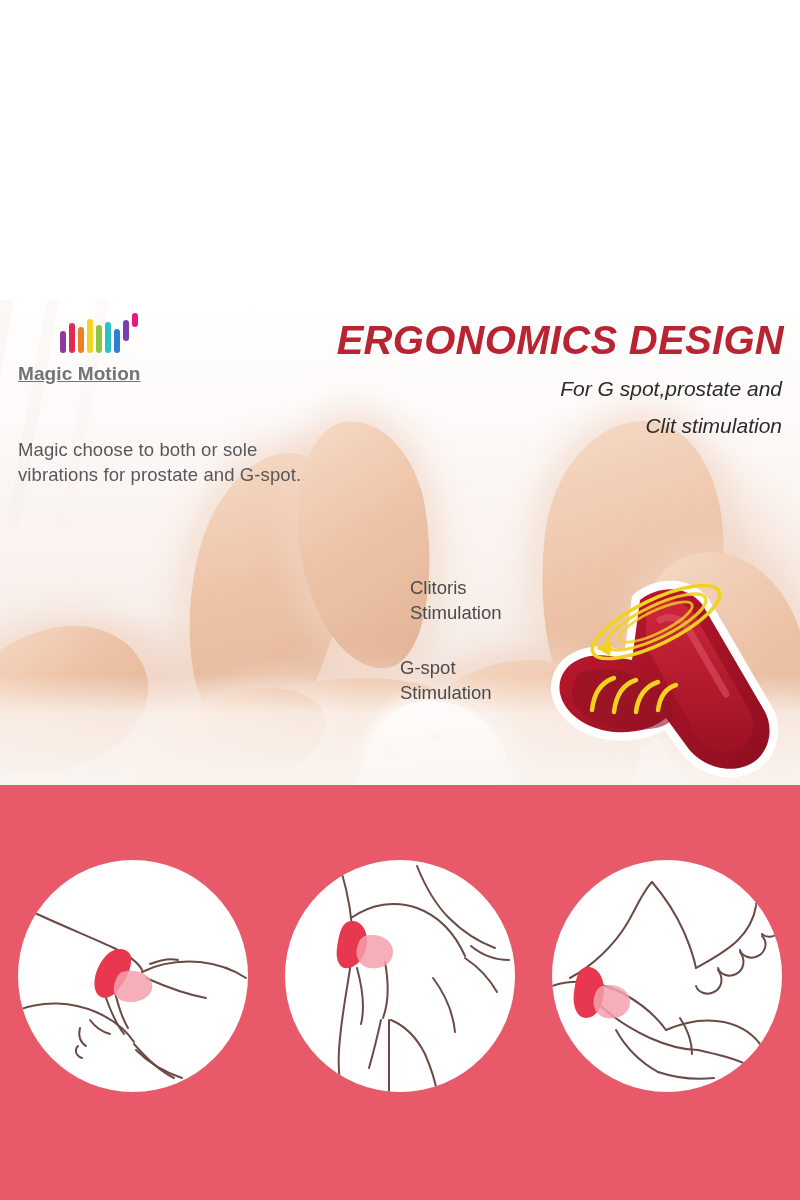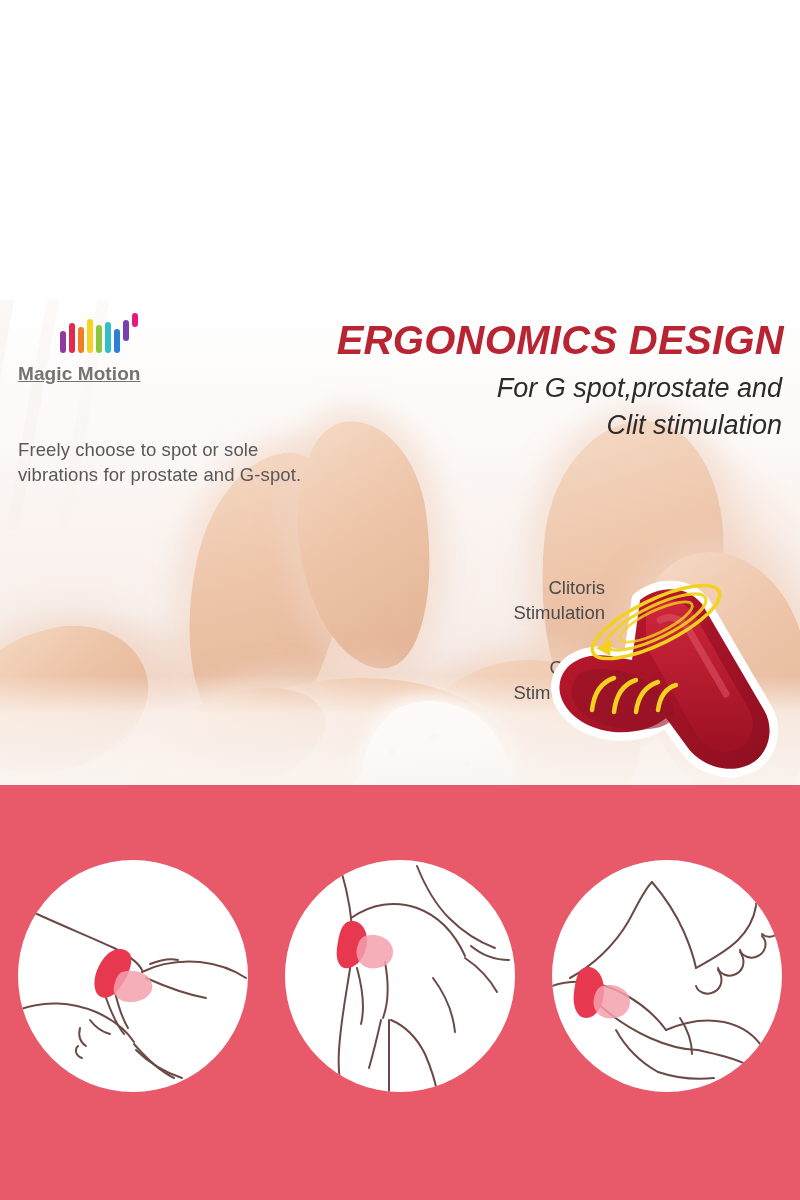--- a/index.html
+++ b/index.html
@@ -208,31 +208,31 @@
     font-style: italic;
     color: #b92432;
     letter-spacing: 0.3px;
     white-space: nowrap;
   }
   .subhead {
     position: absolute;
     right: 18px;
     top: 370px;
     text-align: right;
-    font-size: 27px;
+    font-size: 21px;
     font-style: italic;
     color: #2b2b2b;
     line-height: 37px;
     white-space: nowrap;
   }
 
   
   .callout {
     position: absolute;
-    text-align: right;
+    text-align: left;
     font-size: 18.5px;
     line-height: 25px;
     color: #4b4b4d;
     white-space: nowrap;
   }
   .callout-clitoris { left: 410px; top: 575px; width: 195px; }
   .callout-gspot    { left: 400px; top: 655px; width: 205px; }
 
   
   .product {
@@ -312,21 +312,21 @@
       <span style="height:28px;background:#8cc63f;"></span>
       <span style="height:31px;background:#2fbfc4;"></span>
       <span style="height:24px;background:#2b7fd4;"></span>
       <span style="height:21px;background:#7a3fb0;margin-bottom:12px;"></span>
       <span style="height:14px;background:#e5197f;margin-bottom:26px;"></span>
     </div>
     <div class="logo-word">Magic Motion</div>
   </div>
 
   <div class="left-copy">
-    <div>Freely choose to spot or sole</div>
+    <div>Magic choose to both or sole</div>
     <div>vibrations for prostate and G-spot.</div>
   </div>
 
   <div class="headline">ERGONOMICS DESIGN</div>
   <div class="subhead">
     <div>For G spot,prostate and</div>
     <div>Clit stimulation</div>
   </div>
 
   <div class="callout callout-clitoris">

